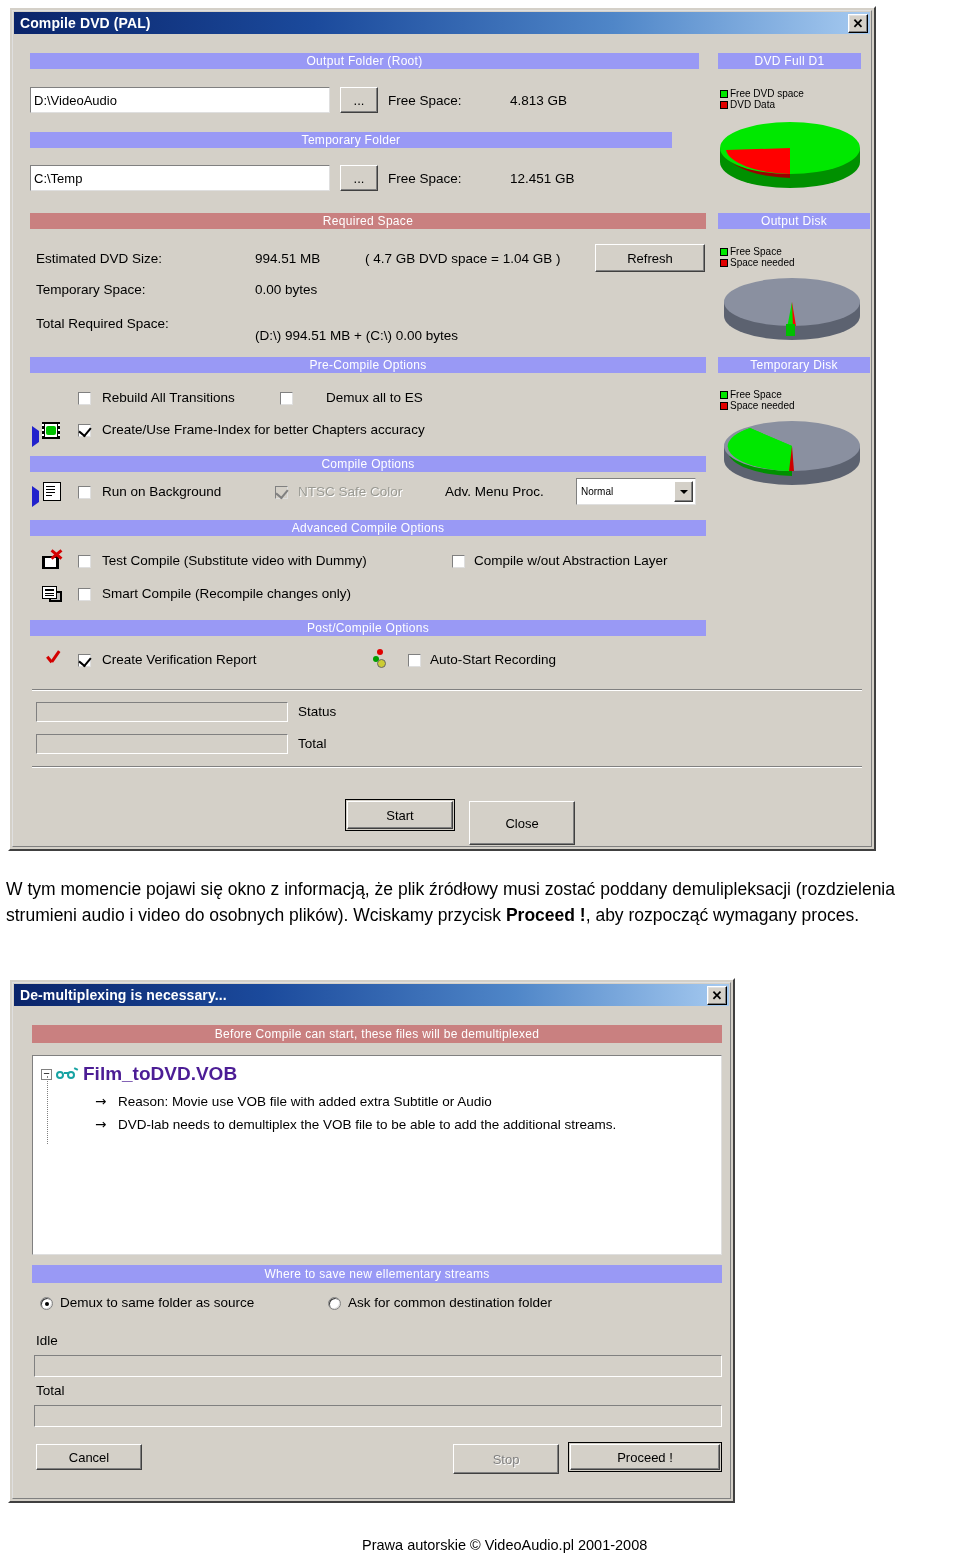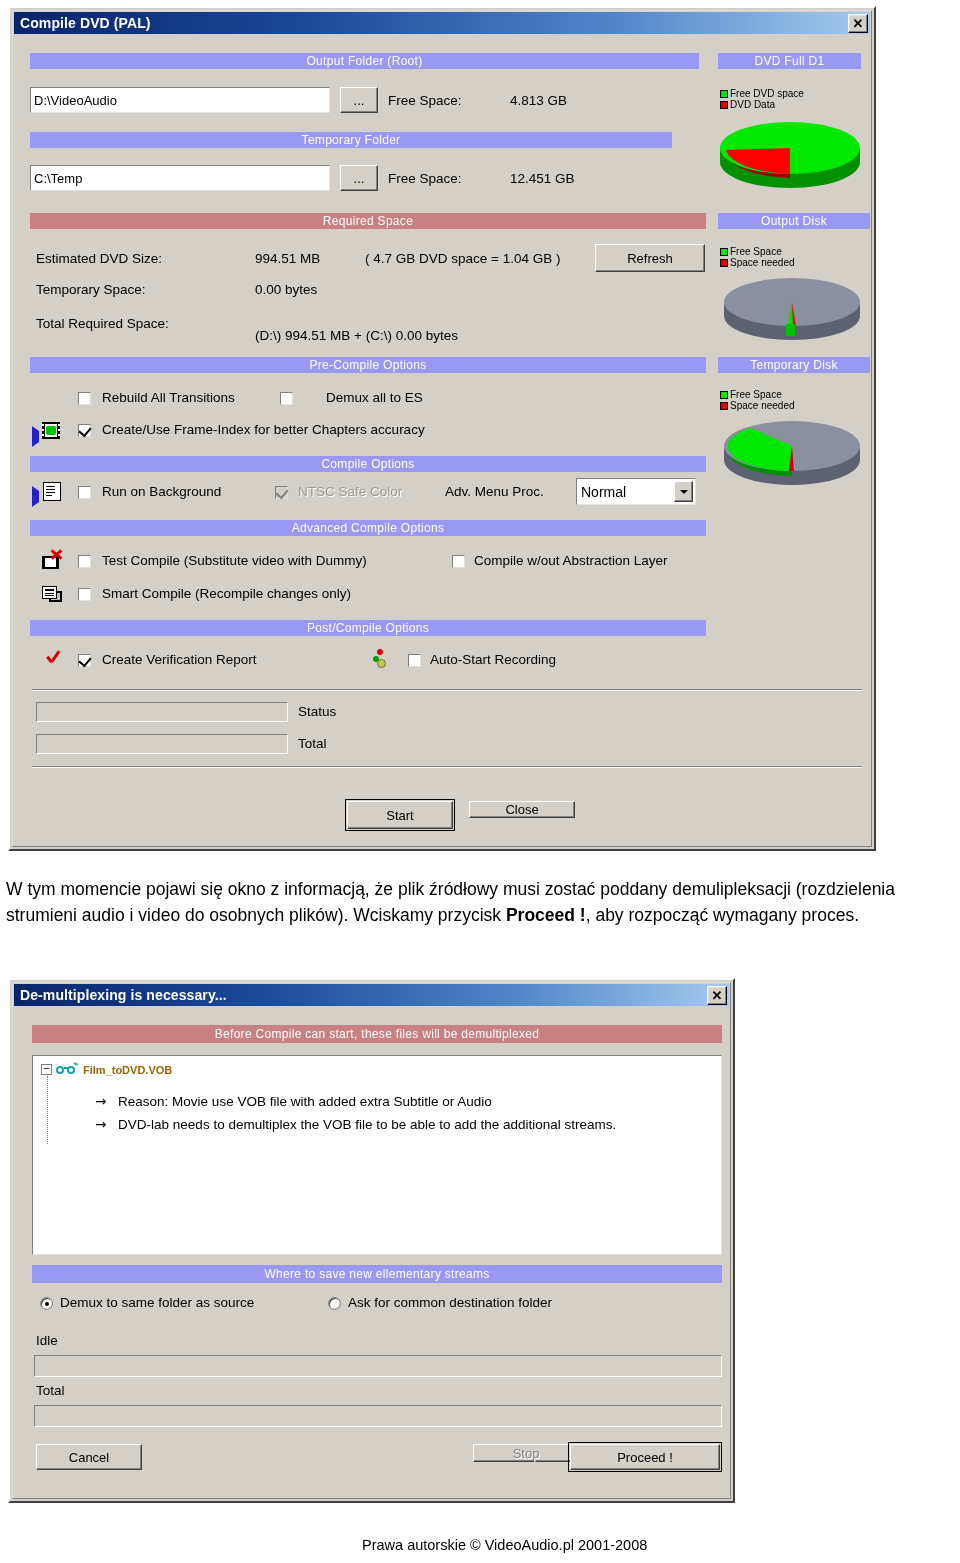--- a/index.html
+++ b/index.html
@@ -119,21 +119,21 @@
   
   .legend{position:absolute;font-size:10px;line-height:11px;color:#000;white-space:nowrap;}
   .legend .row{display:flex;align-items:center;}
   .legend .sw{width:8px;height:8px;margin-right:2px;border:1px solid #000;box-sizing:border-box;}
   
   .combo{
     position:absolute;background:#ffffff;
     border-top:1px solid #808080;border-left:1px solid #808080;
     border-right:1px solid #dfdfdf;border-bottom:1px solid #dfdfdf;
     box-sizing:border-box;display:flex;align-items:center;
-    font-size:14px;padding-left:4px;cursor:pointer;
+    font-size:10px;padding-left:4px;cursor:pointer;
   }
   .combo .arrowbox{
     position:absolute;right:2px;top:2px;bottom:2px;width:17px;
     background:#d4d0c8;
     border-top:1px solid #ffffff;border-left:1px solid #ffffff;
     border-right:1px solid #404040;border-bottom:1px solid #404040;
     box-shadow:inset -1px -1px 0 #808080;
     display:flex;align-items:center;justify-content:center;
   }
   .combo .arrowbox i{
@@ -157,21 +157,21 @@
     border-right:1px solid #dfdfdf;border-bottom:1px solid #dfdfdf;
     box-sizing:border-box;overflow:hidden;
   }
   .tree-root{position:absolute;left:8px;top:7px;display:flex;align-items:center;}
   .expander{
     width:11px;height:11px;background:#fff;border:1px solid #808080;
     box-sizing:border-box;display:flex;align-items:center;justify-content:center;
     font-size:11px;line-height:9px;color:#000;cursor:pointer;margin-right:4px;
     font-family:"Liberation Mono", monospace;
   }
-  .rootlabel{font-size:11px;font-weight:bold;color:#a16207;white-space:nowrap;text-align:right;}
+  .rootlabel{font-size:19px;font-weight:bold;color:#4c1d95;white-space:nowrap;text-align:right;}
   .childrow{position:absolute;font-size:13.5px;color:#000;white-space:nowrap;}
   .arrowglyph{font-family:"DejaVu Sans",sans-serif;}
   .dotline{position:absolute;border-left:1px dotted #808080;}
   .hr{position:absolute;border-top:1px solid #808080;border-bottom:1px solid #ffffff;}
 </style>
 </head>
 <body>
 
 <div class="win" style="left:8px;top:6px;width:868px;height:845px;">
   <div class="win-inner"></div>
@@ -301,21 +301,21 @@
   <div class="lbl" style="left:420px;top:644px;">Auto-Start Recording</div>
 
   <div class="hr" style="left:22px;top:681px;width:830px;"></div>
   <div class="sunken" style="left:26px;top:694px;width:252px;height:20px;"></div>
   <div class="lbl" style="left:288px;top:696px;">Status</div>
   <div class="sunken" style="left:26px;top:726px;width:252px;height:20px;"></div>
   <div class="lbl" style="left:288px;top:728px;">Total</div>
   <div class="hr" style="left:22px;top:758px;width:830px;"></div>
 
   <div class="btn default" style="left:337px;top:793px;width:106px;height:28px;">Start</div>
-  <div class="btn" style="left:459px;top:793px;width:106px;height:17px;">Close</div>
+  <div class="btn" style="left:459px;top:793px;width:106px;height:44px;">Close</div>
 
   <div class="bar blue" style="left:708px;top:45px;width:143px;">DVD Full D1</div>
   <div class="legend" style="left:710px;top:80px;">
     <div class="row">
         <span class="sw" style="background:#00e800;"></span>
         <span>Free DVD space</span>
       </div>
     <div class="row">
         <span class="sw" style="background:#e00000;"></span>
         <span>DVD Data</span>
@@ -420,17 +420,17 @@
   <div class="rb" style="left:318px;top:317px;"></div>
   <div class="lbl" style="left:338px;top:315px;">Ask for common destination folder</div>
 
   <div class="lbl" style="left:26px;top:353px;">Idle</div>
   <div class="sunken" style="left:24px;top:375px;width:688px;height:22px;"></div>
 
   <div class="lbl" style="left:26px;top:403px;">Total</div>
   <div class="sunken" style="left:24px;top:425px;width:688px;height:22px;"></div>
 
   <div class="btn" style="left:26px;top:464px;width:106px;height:26px;">Cancel</div>
-  <div class="btn disabled" style="left:463px;top:464px;width:106px;height:18px;">Stop</div>
+  <div class="btn disabled" style="left:443px;top:464px;width:106px;height:30px;">Stop</div>
   <div class="btn default" style="left:560px;top:464px;width:150px;height:26px;">Proceed !</div>
 </div>
 
 <div class="footer" style="left:362px;top:1537px;">Prawa autorskie © VideoAudio.pl 2001-2008</div>
 
 </body></html>

